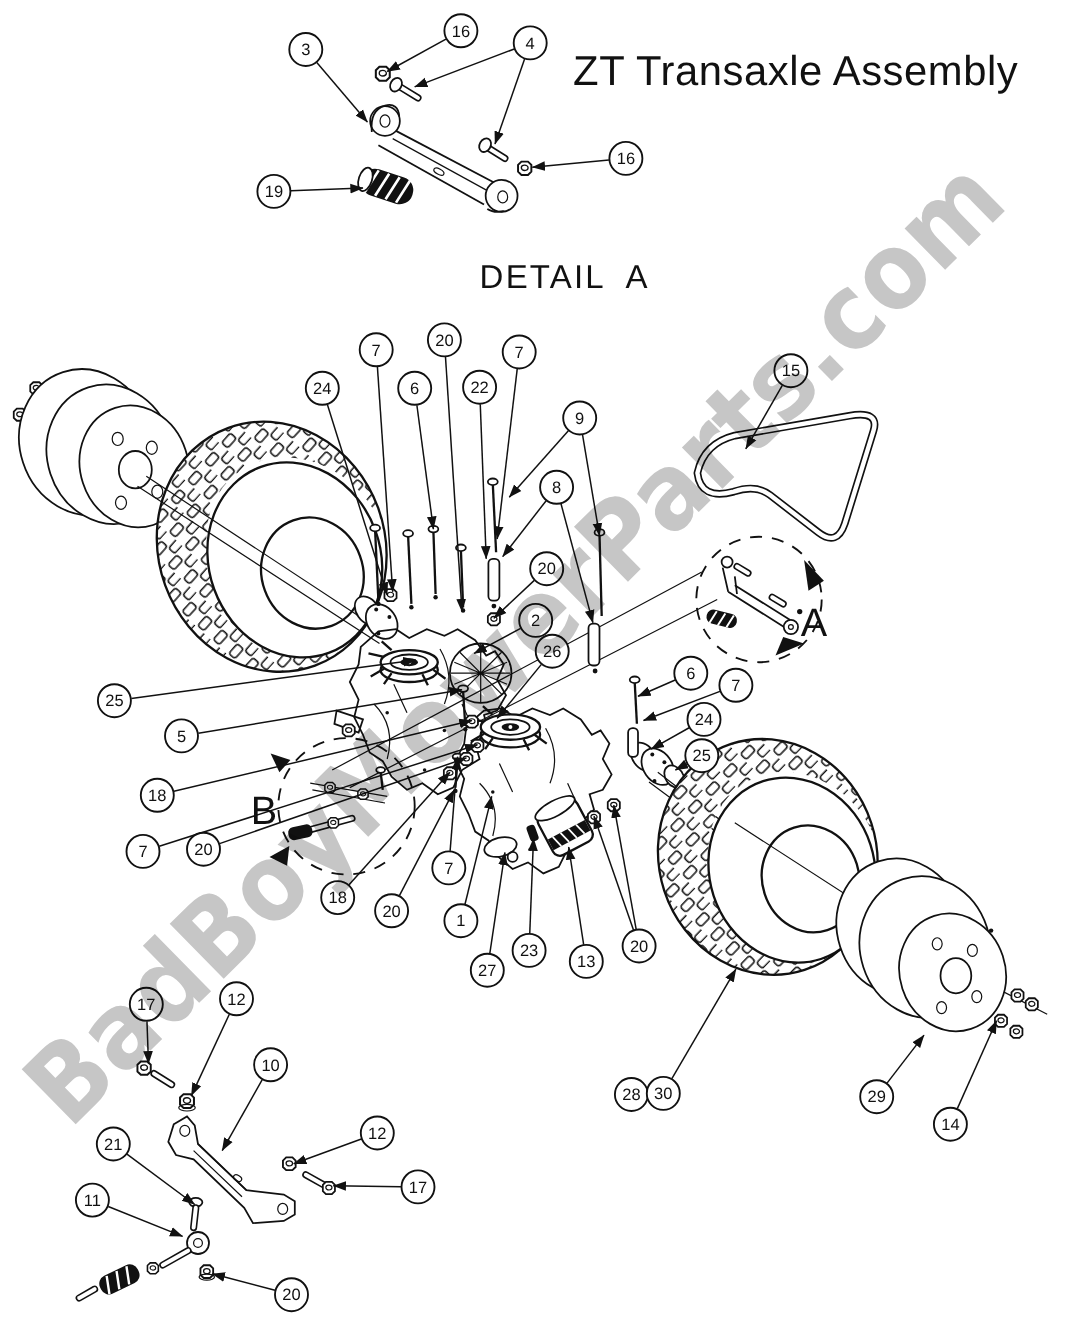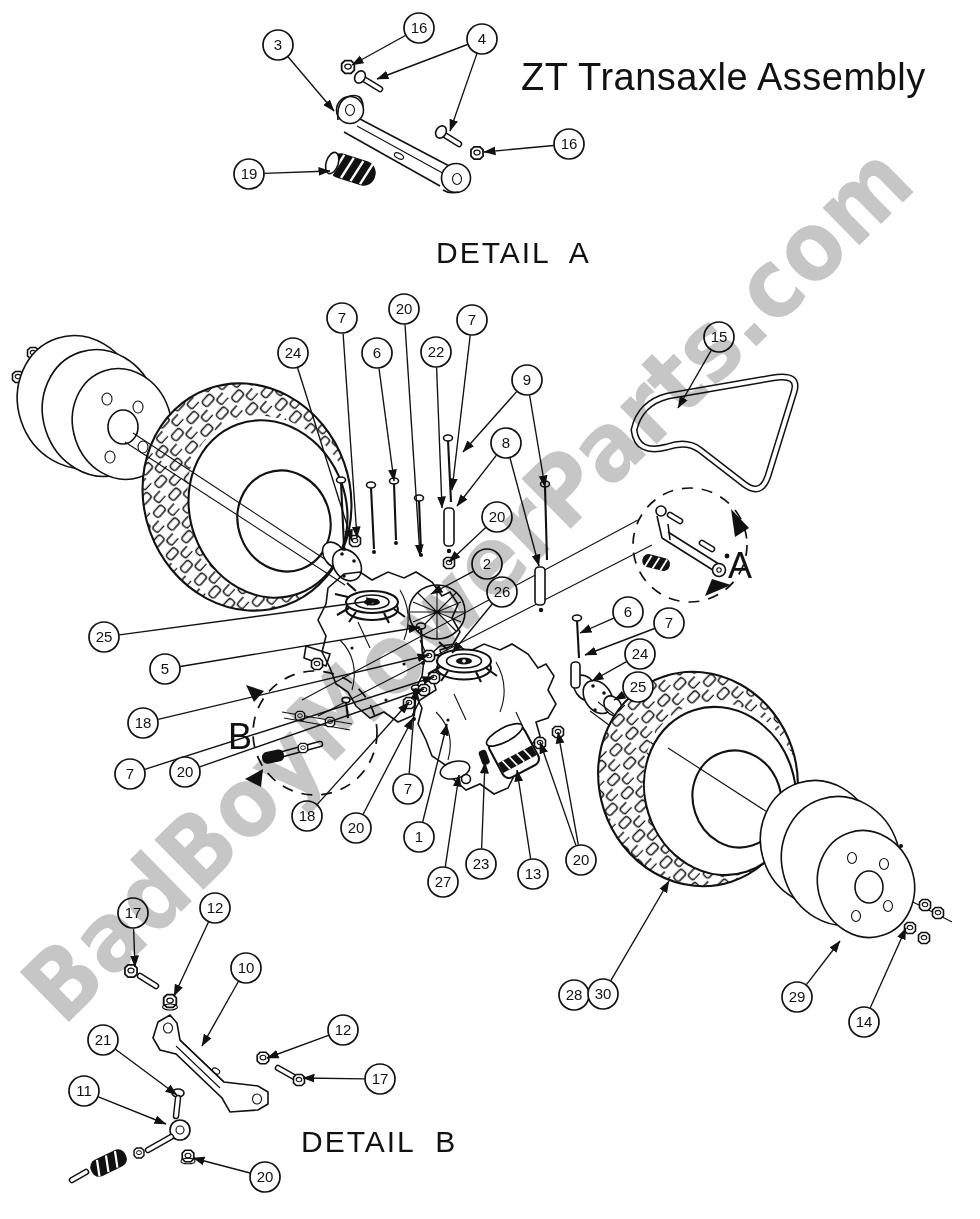--- a/index.html
+++ b/index.html
@@ -1,20 +1,20 @@
 <!DOCTYPE html>
 <html><head>
 <meta charset="utf-8">
 <style>
   html,body{margin:0;padding:0;background:#fff;}
   .page{position:relative;width:980px;height:1219px;background:#fff;overflow:hidden;
         font-family:"Liberation Sans",sans-serif;color:#111;}
   .drawing{position:absolute;left:0;top:0;}
   .title{position:absolute;left:521px;top:44px;font-size:38px;font-weight:400;
-         letter-spacing:0.5px;white-space:nowrap;margin-top:12px;}
+         letter-spacing:0.5px;white-space:nowrap;}
   .kitbox{position:absolute;left:56px;top:237px;width:292px;height:32px;border:2px solid #111;
           font-size:21px;line-height:31px;text-align:center;white-space:nowrap;background:#fff;}
   .detail-label{position:absolute;font-size:30px;letter-spacing:2px;white-space:pre;}
   #detailA{left:436px;top:236px;}
   #detailB{left:301px;top:1125px;}
   .watermark{position:absolute;left:40px;top:948px;font-size:96px;font-weight:bold;
              color:#c6c6c6;white-space:nowrap;transform:rotate(-44.5deg) scaleX(.9);
              transform-origin:0 50%;mix-blend-mode:multiply;pointer-events:none;
              font-family:"DejaVu Sans",sans-serif;letter-spacing:1px;}
   
@@ -624,15 +624,14 @@
         </g>
         <g>
           <circle cx="265" cy="1177" r="15" class="callout-circle"></circle>
           <text x="265" y="1182.2" class="callout-num">20</text>
         </g>
       </g>
   </svg>
 
   <div class="title">ZT Transaxle Assembly</div>
   <div class="detail-label" id="detailA">DETAIL  A</div>
-  <div class="detail-label" id="detailB">DETAIL  B</div>
   <div class="watermark">BadBoyMowerParts.com</div>
 </div>
 
 </body></html>

